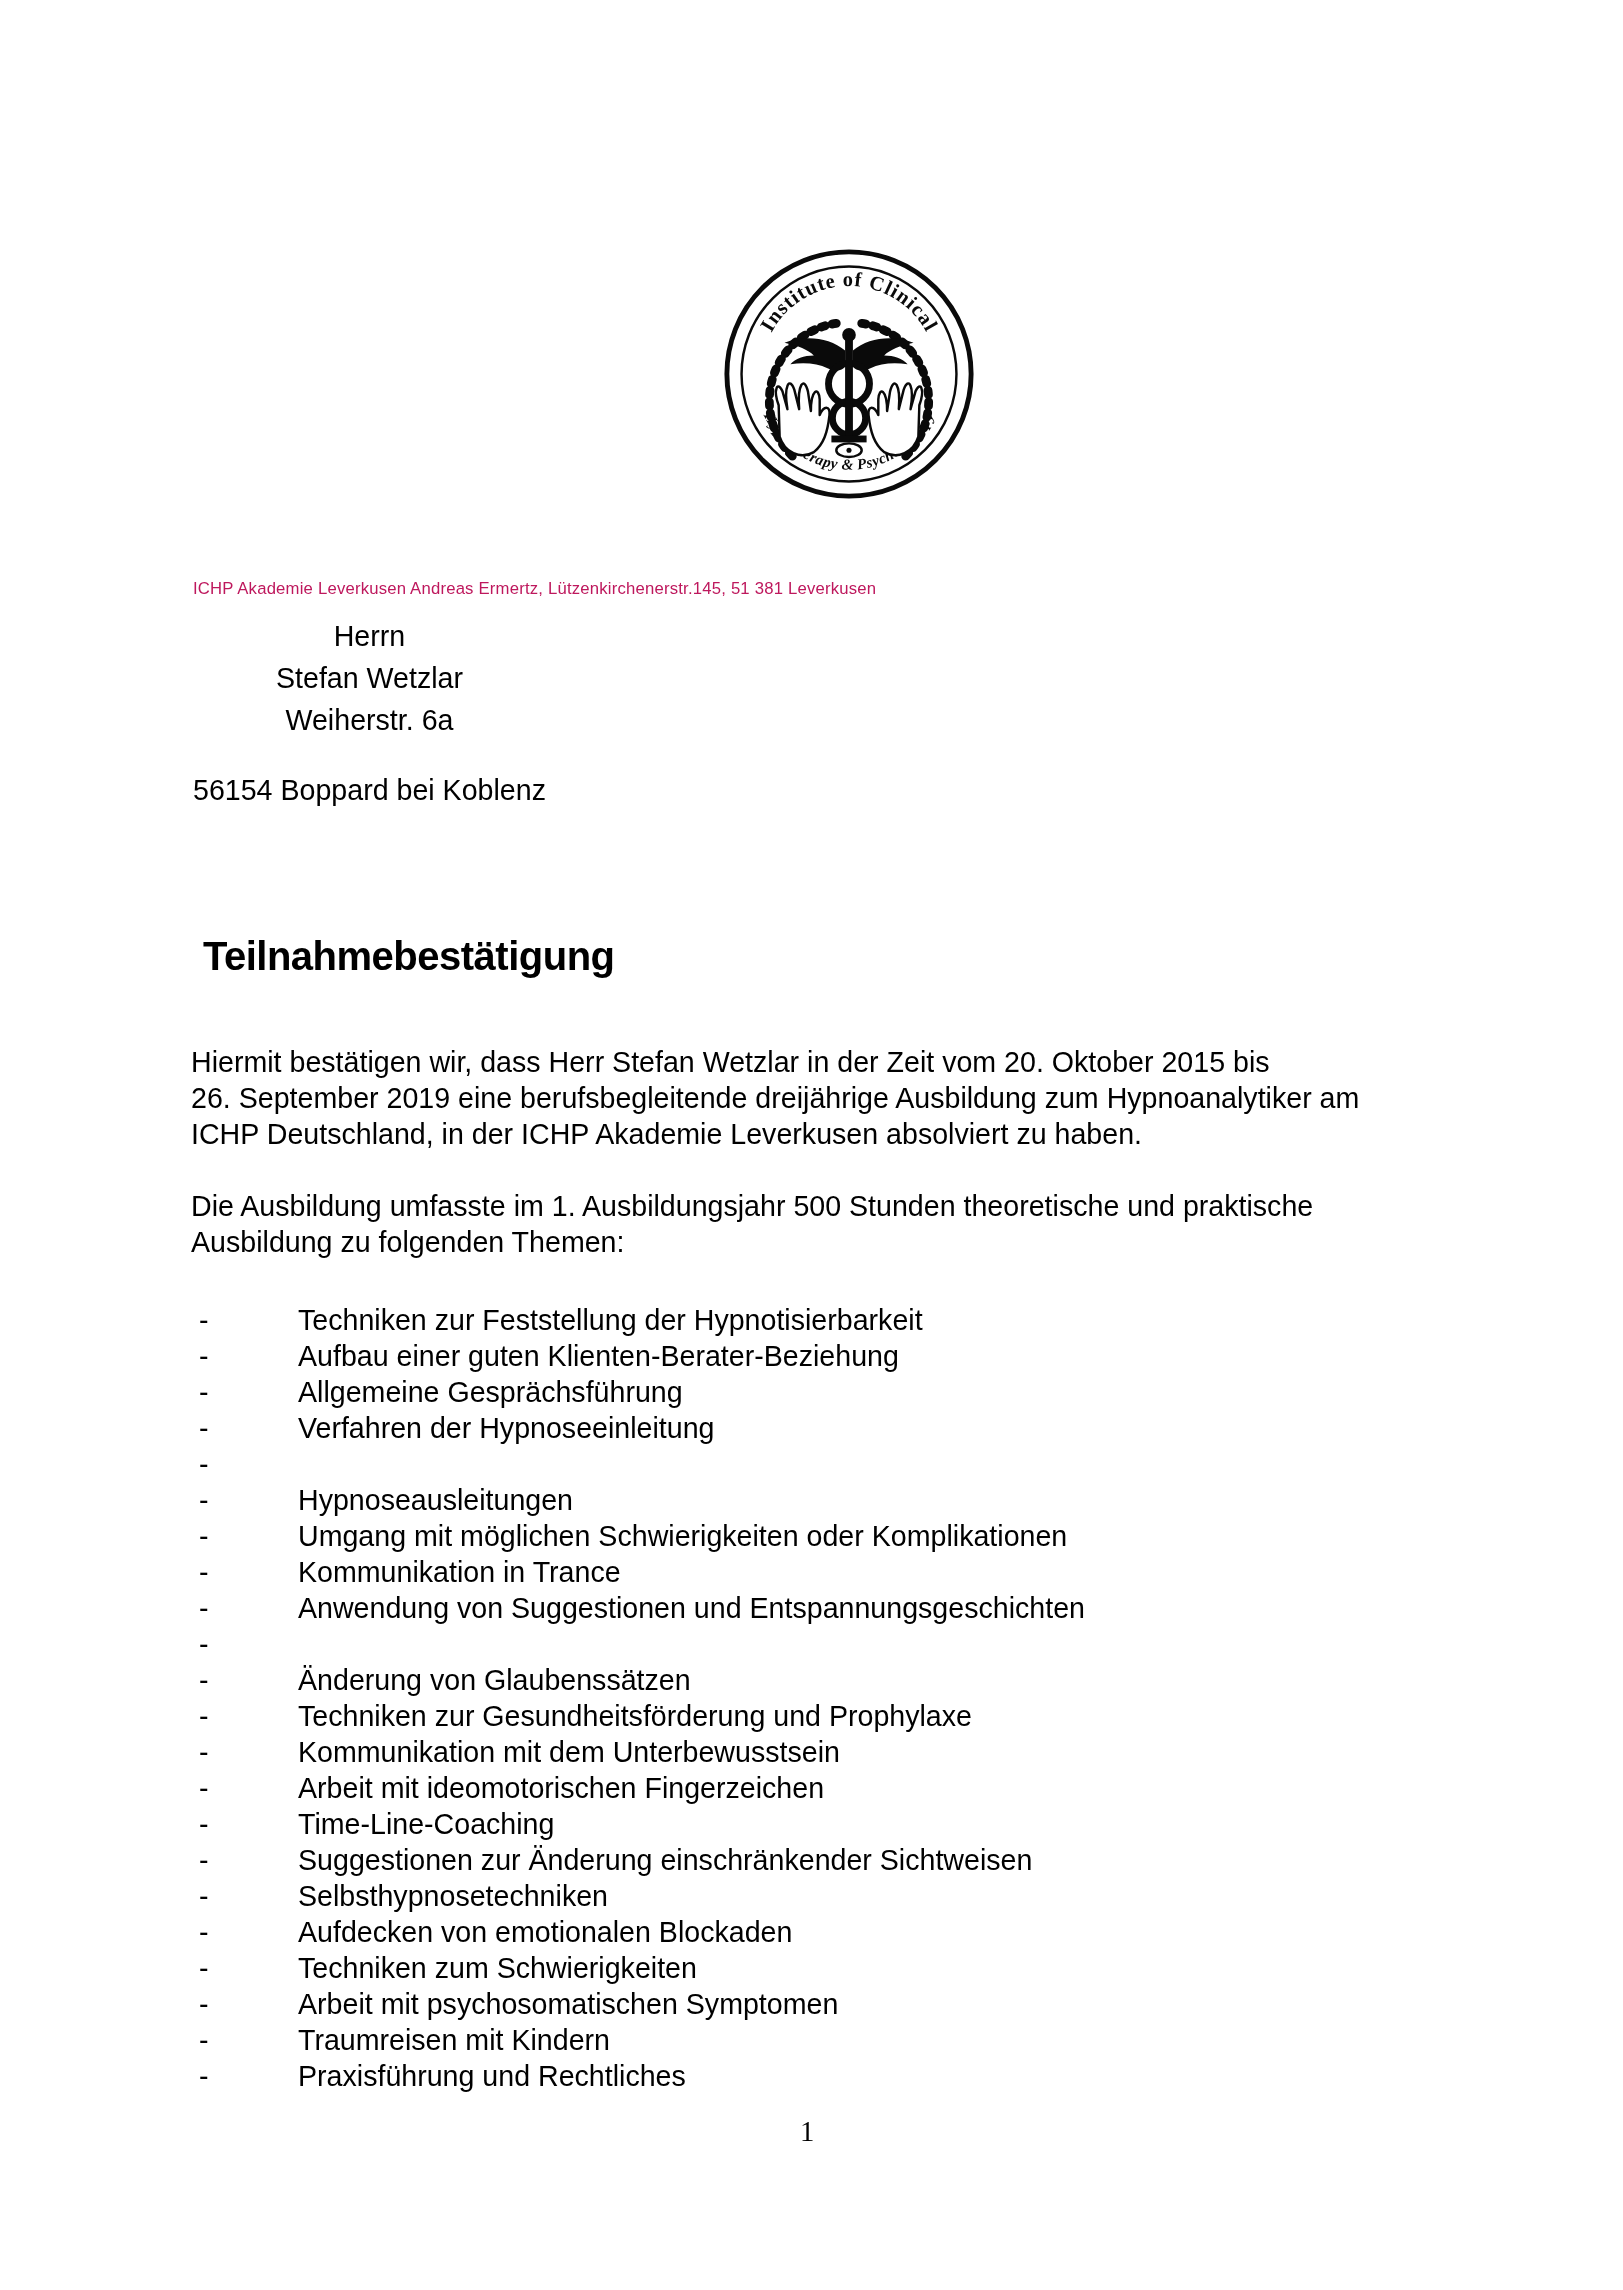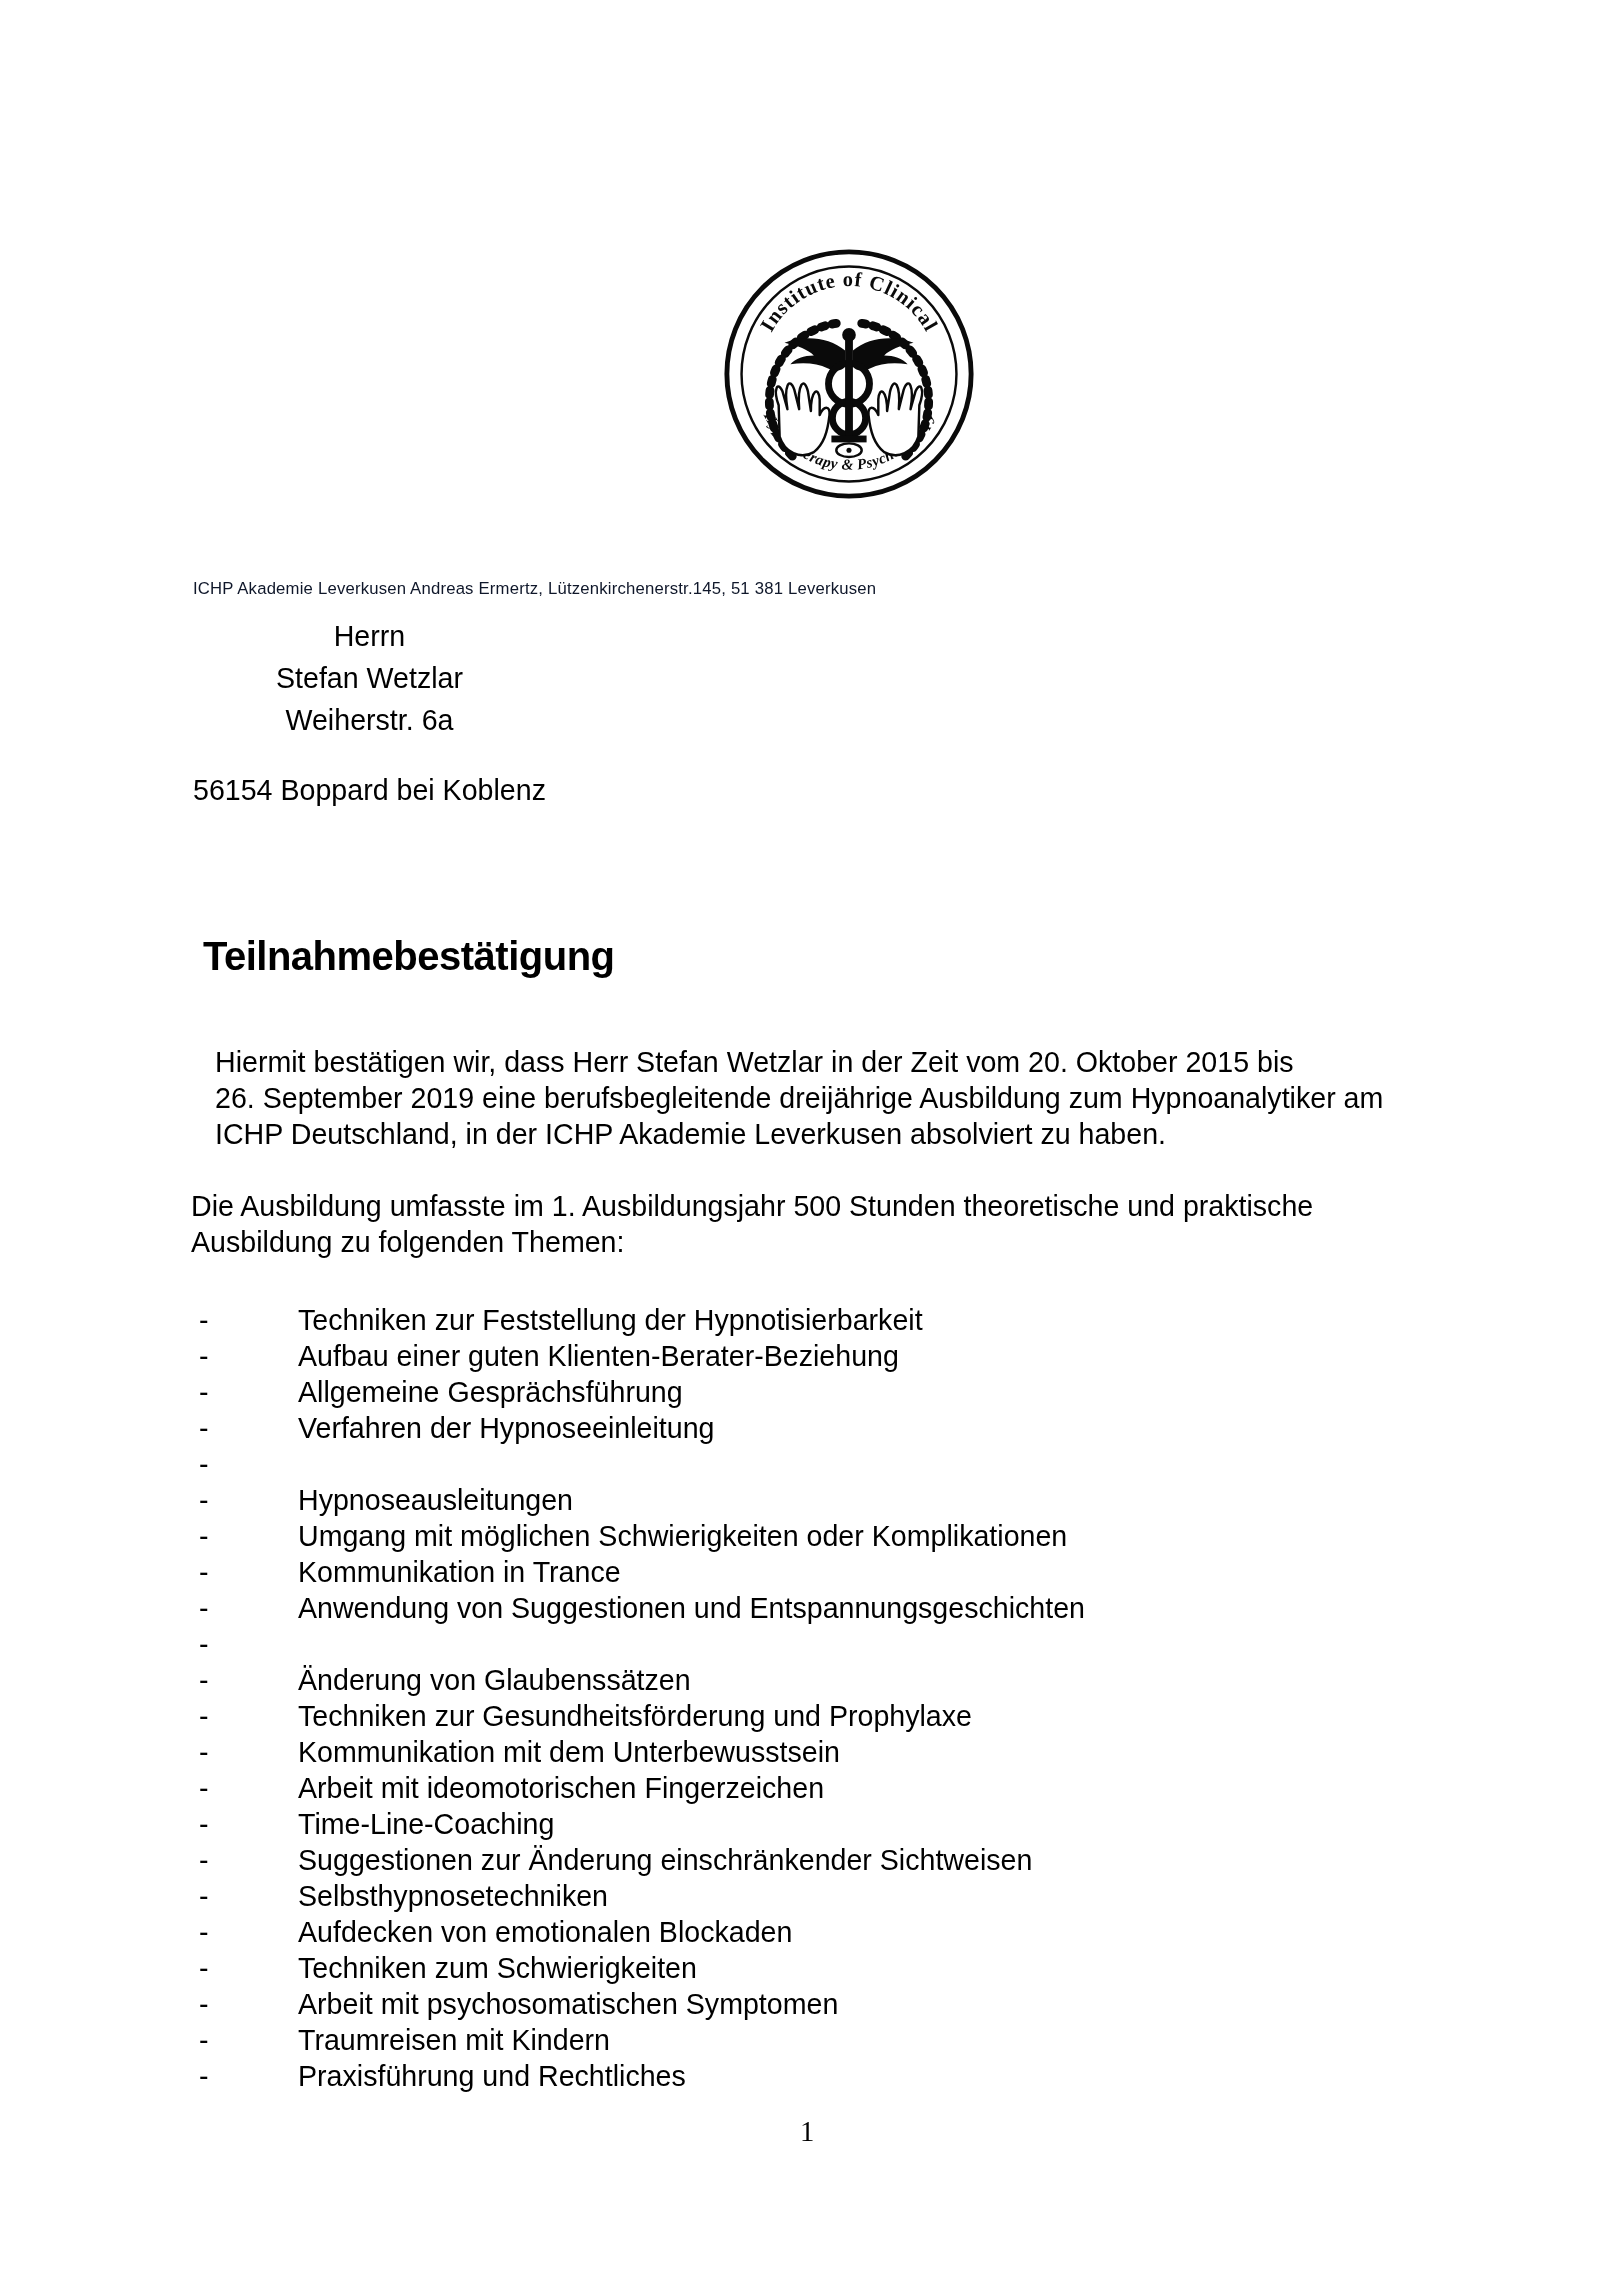--- a/index.html
+++ b/index.html
@@ -26,21 +26,21 @@
     fill: #0a0a0a;
   }
   .seal-top-text   { font-size: 21px; letter-spacing: 1px; }
   .seal-bottom-text{ font-size: 15.5px; letter-spacing: 0.5px; font-style: italic; }
   .sender {
     position: absolute;
     left: 193px;
     top: 579px;
     font-size: 16.7px;
     letter-spacing: 0.2px;
-    color: #0f172a;
+    color: #be185d;
   }
   .recipient {
     position: absolute;
     left: 193px;
     top: 615px;
     font-size: 28.6px;
     line-height: 42px;
     text-align: center;
   }
   .recipient .city { margin-top: 27.6px; }
@@ -53,21 +53,21 @@
     font-weight: bold;
     letter-spacing: -0.5px;
   }
   .para {
     position: absolute;
     left: 191px;
     font-size: 28.6px;
     line-height: 36px;
     width: 1320px;
   }
-  .p1 { top: 1044px; margin-left: 24px; }
+  .p1 { top: 1044px; }
   .p2 { top: 1188px; }
   .topics {
     position: absolute;
     left: 199px;
     top: 1302px;
     font-size: 28.6px;
     line-height: 36px;
   }
   .topic-row { display: flex; }
   .dash { flex: 0 0 99px; width: 99px; }

